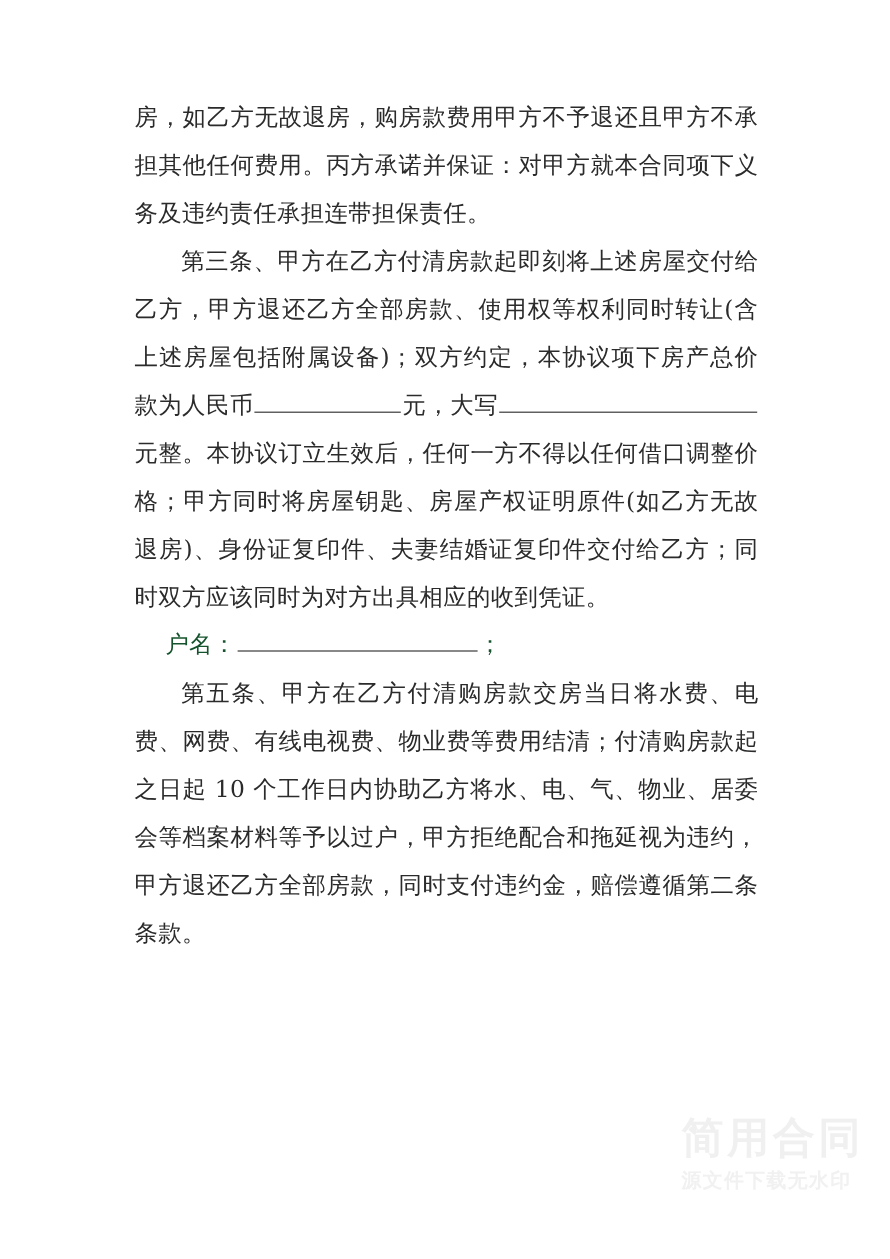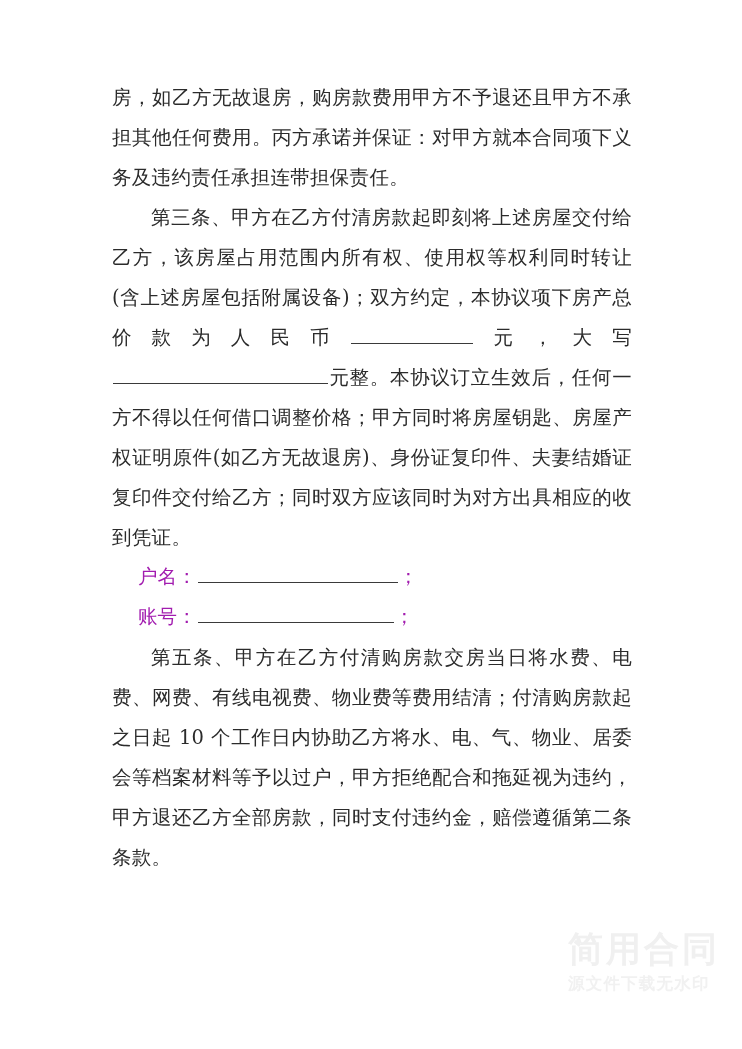--- a/index.html
+++ b/index.html
@@ -45,25 +45,25 @@
     word-break: break-all;
   }
   .para.no-indent { text-indent: 0; }
 
   .para + .para { margin-top: 0px; }
 
   
   .acct-line {
     font-size: 19.5px;
     line-height: 40px;
-    color: #a21caf;
+    color: #14532d;
     text-indent: 0;
     margin-left: 26px;
     white-space: nowrap;
-    font-family: Liberation Mono, monospace;
+    font-family: Liberation Serif, serif;
   }
 
   .blank {
     display: inline-block;
     border-bottom: 1.6px solid #3a3a3a;
     vertical-align: baseline;
     height: 0.95em;
     margin: 0 1px;
   }
   .blank.w-short  { width: 122px; }
@@ -103,26 +103,25 @@
 </style>
 </head>
 <body>
 
 <div id="page">
 
   <div id="content">
 
     <p class="para no-indent">房，如乙方无故退房，购房款费用甲方不予退还且甲方不承担其他任何费用。丙方承诺并保证：对甲方就本合同项下义务及违约责任承担连带担保责任。</p>
 
-    <p class="para"><span>第三条、甲方在乙方付清房款起即刻将上述房屋交付给乙方，该房屋占用范围内所有权、使用权等权利同时转让(含上述房屋包括附属设备)；双方约定，本协议项下房产总价款为人民币</span><span class="blank w-short"></span><span>元，大写</span><span class="blank w-med"></span><span>元整。本协议订立生效后，任何一方不得以任何借口调整价格；甲方同时将房屋钥匙、房屋产权证明原件(如乙方无故退房)、身份证复印件、夫妻结婚证复印件交付给乙方；同时双方应该同时为对方出具相应的收到凭证。</span></p>
+    <p class="para"><span>第三条、甲方在乙方付清房款起即刻将上述房屋交付给乙方，甲方退还乙方全部房款、使用权等权利同时转让(含上述房屋包括附属设备)；双方约定，本协议项下房产总价款为人民币</span><span class="blank w-short"></span><span>元，大写</span><span class="blank w-med"></span><span>元整。本协议订立生效后，任何一方不得以任何借口调整价格；甲方同时将房屋钥匙、房屋产权证明原件(如乙方无故退房)、身份证复印件、夫妻结婚证复印件交付给乙方；同时双方应该同时为对方出具相应的收到凭证。</span></p>
 
 
     <div class="acct-line"><span>户名：</span><span class="blank w-acct"></span><span>；</span></div>
 
-    <div class="acct-line"><span>账号：</span><span class="blank w-acct2"></span><span>；</span></div>
 
 
     <p class="para">第五条、甲方在乙方付清购房款交房当日将水费、电费、网费、有线电视费、物业费等费用结清；付清购房款起之日起 10 个工作日内协助乙方将水、电、气、物业、居委会等档案材料等予以过户，甲方拒绝配合和拖延视为违约，甲方退还乙方全部房款，同时支付违约金，赔偿遵循第二条条款。</p>
 
   </div>
 
   <div id="watermark">
     <span class="wm-main">简用合同</span>
     <span class="wm-sub">源文件下载无水印</span>
   </div>

